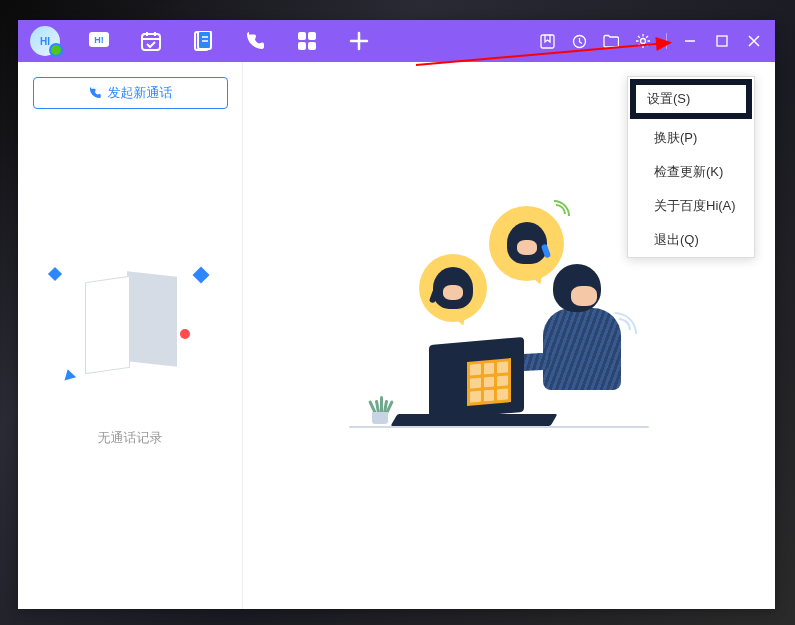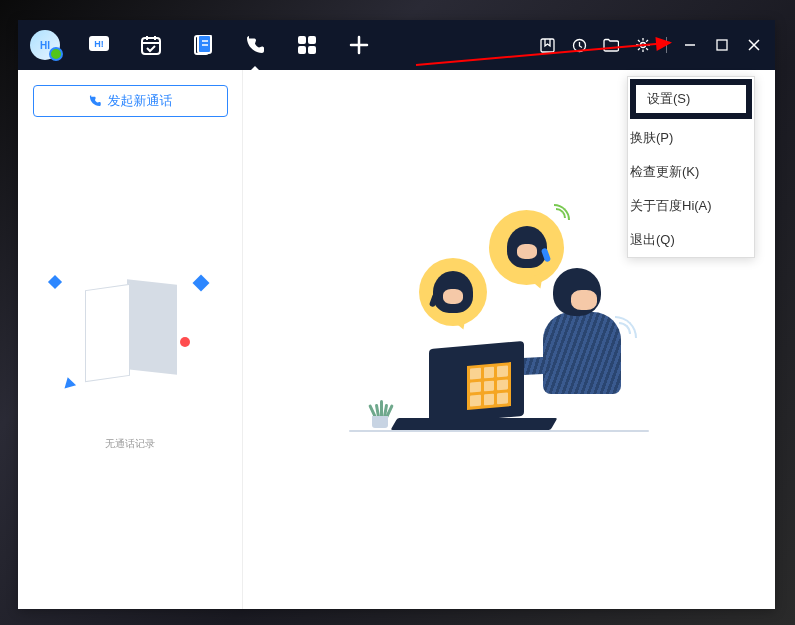--- a/index.html
+++ b/index.html
@@ -22,22 +22,22 @@
       top: 20px;
       width: 757px;
       height: 589px;
       background: #fff;
       border-radius: 2px;
       box-shadow: 0 2px 12px rgba(0,0,0,0.3);
       display: flex;
       flex-direction: column;
     }
     .titlebar {
-      height: 50px;
-      background: #0f172a;
+      height: 42px;
+      background: #8b5cf6;
       display: flex;
       align-items: center;
       padding: 0 12px;
       position: relative;
     }
     .avatar {
       width: 30px;
       height: 30px;
       border-radius: 50%;
       background: linear-gradient(135deg, #aee1ff 0%, #e8f4ff 100%);
@@ -143,21 +143,21 @@
       background: #d5dce5;
       transform: skewY(6deg);
     }
     .dot-red { position: absolute; width: 10px; height: 10px; background: #ff4d4f; border-radius: 50%; right: 25px; top: 70px; }
     .dot-blue { position: absolute; width: 12px; height: 12px; background: #2d87ff; transform: rotate(45deg); right: 8px; top: 10px; }
     .tri-blue { position: absolute; width: 0; height: 0; border-left: 6px solid transparent; border-right: 6px solid transparent; border-bottom: 10px solid #2d87ff; left: 18px; bottom: 30px; transform: rotate(-15deg); }
     .sq-blue { position: absolute; width: 10px; height: 10px; background: #2d87ff; transform: rotate(45deg); left: 5px; top: 10px; }
     .no-record {
       margin-top: 20px;
       color: #999;
-      font-size: 10px;
+      font-size: 13px;
     }
     .main {
       flex: 1;
       background: #fff;
       display: flex;
       align-items: center;
       justify-content: center;
       position: relative;
     }
     .main-illus {
@@ -326,21 +326,21 @@
       position: absolute;
       top: 56px;
       right: 20px;
       width: 128px;
       background: #fff;
       border: 1px solid #ddd;
       box-shadow: 0 2px 10px rgba(0,0,0,0.15);
       z-index: 100;
     }
     .menu-item {
-      padding: 8px 2px;
+      padding: 8px 26px;
       font-size: 13px;
       color: #333;
       cursor: pointer;
       white-space: nowrap;
     }
     .menu-item.highlighted {
       border: 6px solid #0f172a;
       margin: 2px;
       padding: 5px 11px;
     }

